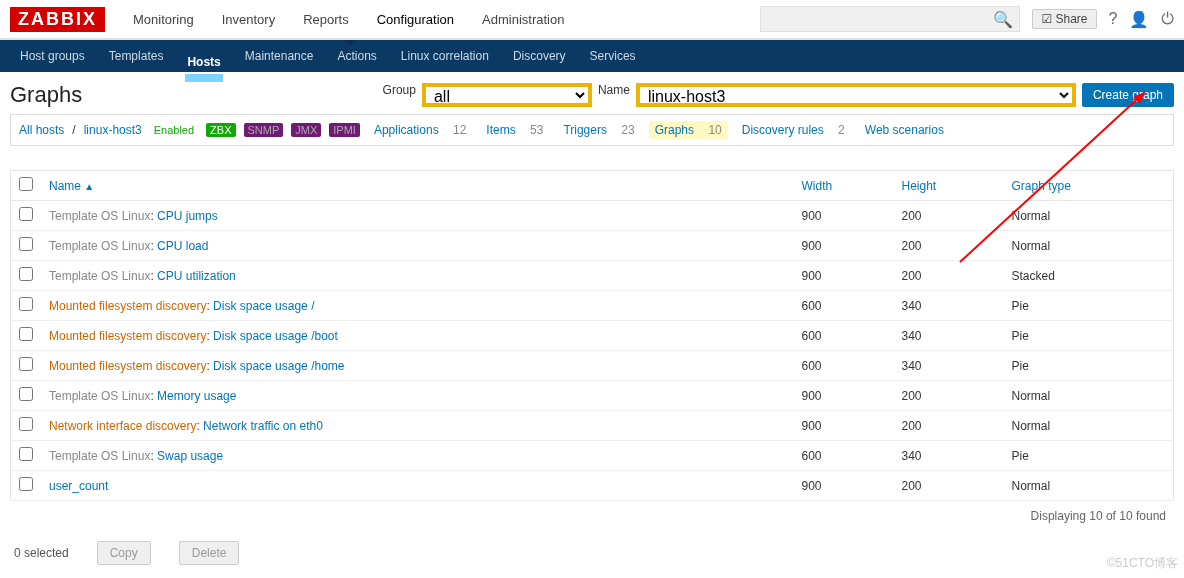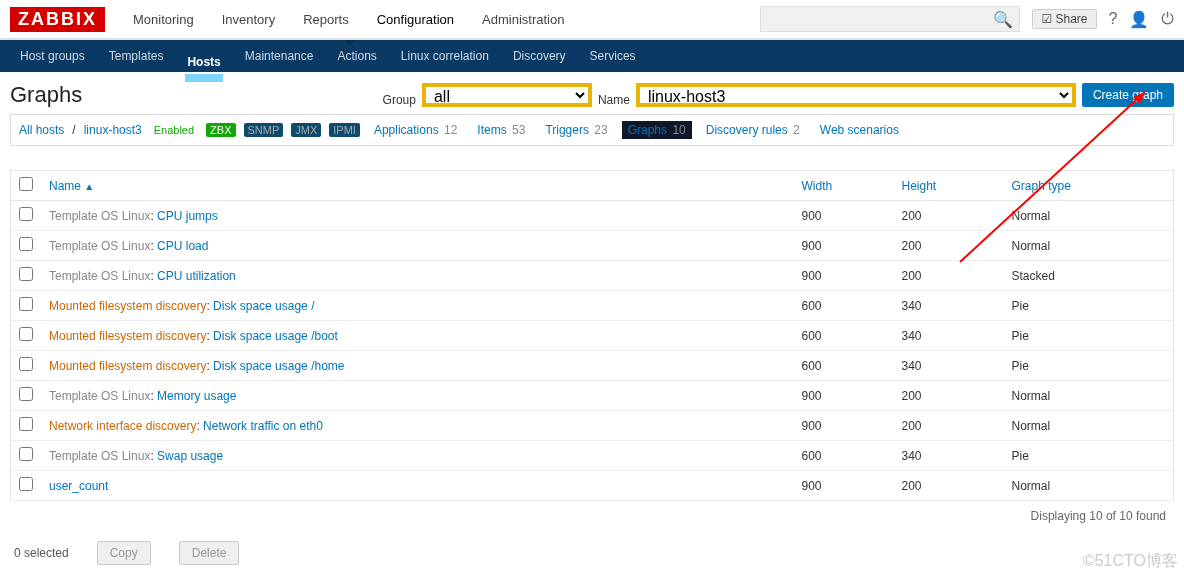--- a/index.html
+++ b/index.html
@@ -21,48 +21,48 @@
 
 
 .sub-nav { background: #0a3a64; height: 32px; display:flex; align-items:center; padding:0 8px; }
 .sub-nav a { color:#cdd9e4; margin:0 10px; font-size:12px; padding:24px 2px; }
 .sub-nav a.active { color:#fff; border-bottom:8px solid #7dd3fc; padding-bottom:5px;font-weight:bold; }
 
 
 .page { padding: 10px; }
 .title-row { display:flex; align-items:center; margin-bottom:4px; }
 h1.title { font-size: 22px; font-weight: normal; color:#222; }
-.filters { margin-left:auto; display:flex; align-items:flex-end; gap:6px; font-size:12px; }
+.filters { margin-left:auto; display:flex; align-items:flex-start; gap:6px; font-size:12px; }
 .filters label { color:#333; }
 .sel { border:4px solid #eab308; height:24px; background:#fff; font-size:16px; padding:0 4px; }
 .sel.group { width:170px; } .sel.host { width:440px; }
 .btn-primary { background:#0275b8; color:#fff; border:1px solid #0275b8; padding:4px 10px; font-size:12px; cursor:pointer; border-radius:2px; }
 
 .context-row { border:1px solid #dcdcdc; padding:6px 8px; margin-top:6px; display:flex; align-items:center; gap:8px; font-size:12px; flex-wrap:wrap; }
 .badge { padding:1px 4px; font-size:11px; border-radius:2px; }
 .badge.en { color:#11a705; }
 .badge.zbx { background:#11a705; color:#fff; }
-.badge.gray { background:#0c4a6e; color:#aaa; }
+.badge.gray { background:#701a75; color:#aaa; }
 .pill { padding:2px 6px; }
-.pill.active { background:#0f172a; }
-.cnt { color:#888; margin-left:2px; }
+.pill.active { background:#fef9c3; }
+.cnt { color:#888; margin-left:11px; }
 
 
 table.data { width:100%; border-collapse: collapse; font-size:12px; margin-top:24px; border:1px solid #e5e5e5; }
 table.data th { text-align:left; font-weight:normal; color:#0275b8; border-bottom:1px solid #e5e5e5; padding:6px 8px; background:#fff; }
 table.data th.chk, table.data td.chk { width:24px; text-align:center; }
 table.data td { border-bottom:1px solid #eee; padding:6px 8px; color:#333; }
 .tmpl { color:#888; }
 .disc { color:#cc6600; }
 .sort-arrow { color:#0275b8; font-size:10px; }
 
 .footer-row { text-align:right; padding:8px; color:#666; font-size:12px; }
 .sel-actions { display:flex; align-items:center; gap:28px; padding:10px 4px; font-size:12px; color:#555; }
 .btn-muted { background:#efefef; border:1px solid #ccc; color:#999; padding:4px 12px; font-size:12px; border-radius:2px; cursor:pointer; }
-.wm { position:absolute; right:6px; bottom:6px; color:#ccc; font-size:16px; }
+.wm { position:absolute; right:6px; bottom:6px; color:#ccc; font-size:12px; }
 input[type=checkbox]{ width:14px; height:14px; }
 
 .annot-arrow { position:absolute; pointer-events:none; }
 </style>
 </head>
 <body>
 
 <div class="top-bar">
   <div class="logo">ZABBIX</div>
   <div class="main-nav" id="main-nav"><a>Monitoring</a><a>Inventory</a><a>Reports</a><a class="active">Configuration</a><a>Administration</a></div>

